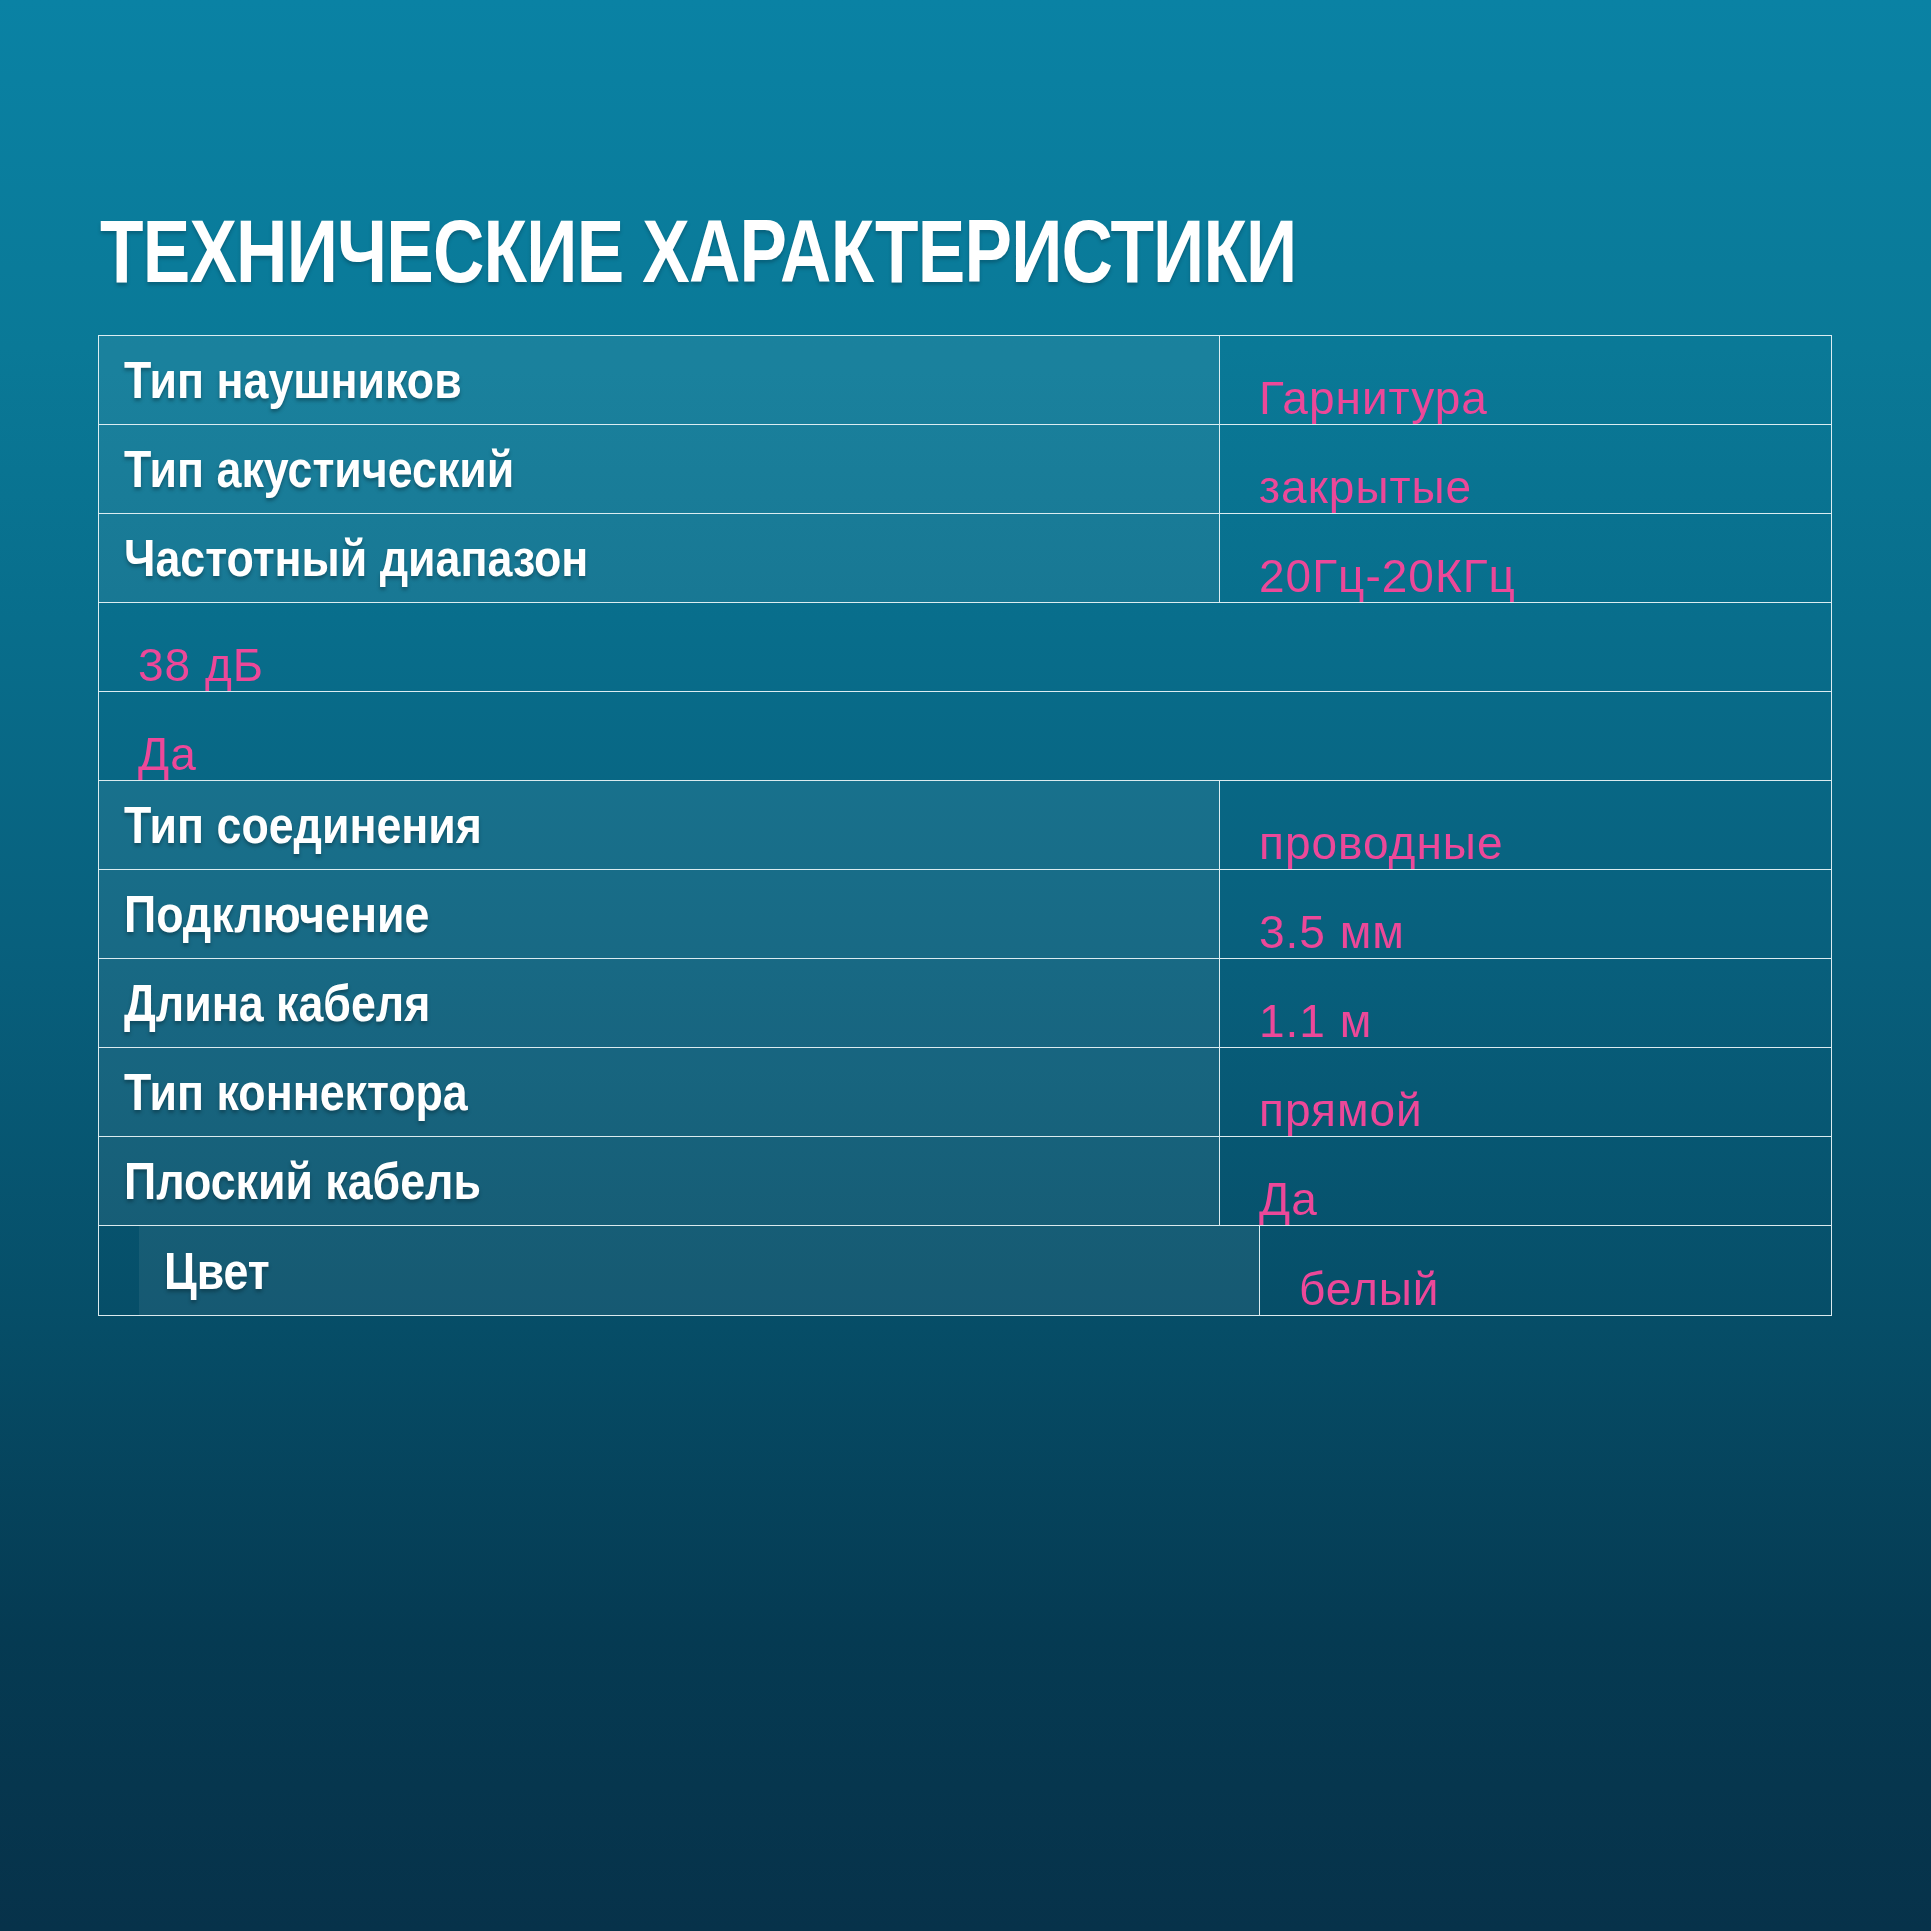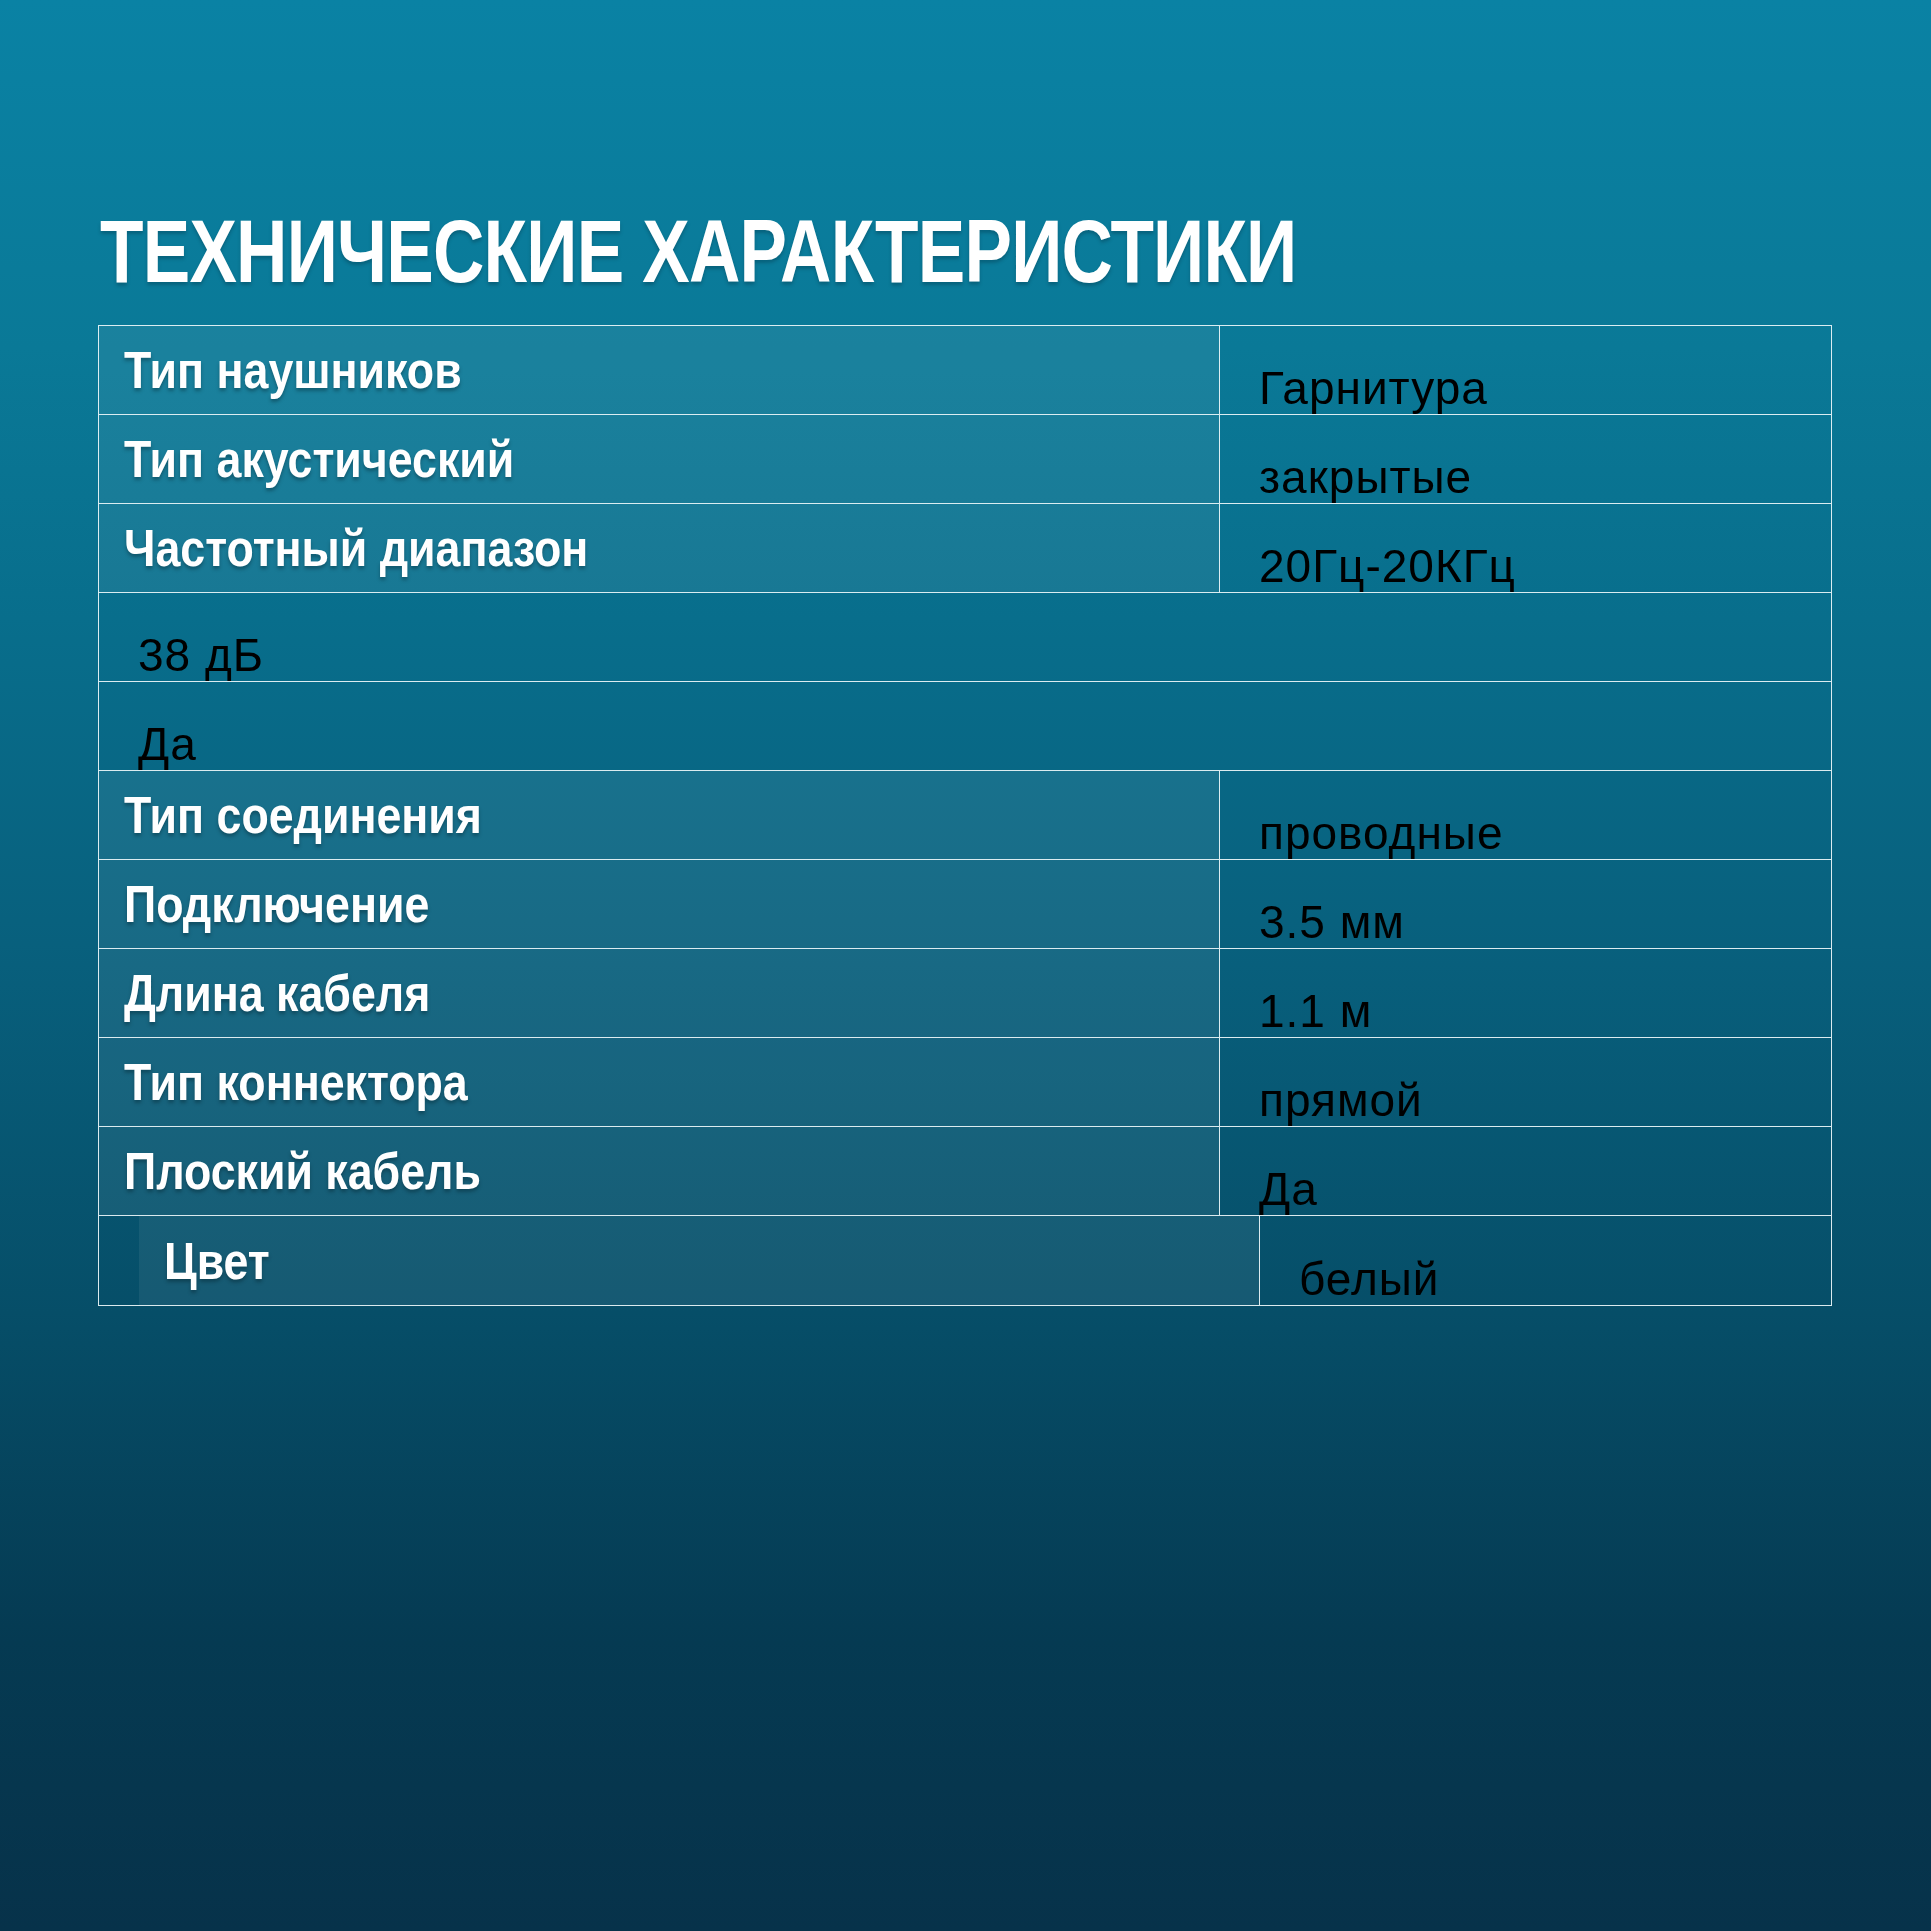--- a/index.html
+++ b/index.html
@@ -31,21 +31,21 @@
     line-height: 1.0;
     white-space: nowrap;
     letter-spacing: -1px;
     transform: scaleX(0.80);
     transform-origin: 0 50%;
     text-shadow: 0 2.9px 3.9px rgba(0, 25, 35, 0.25);
   }
   .spec-table {
     position: absolute;
     left: 98px;
-    top: 325px;
+    top: 335px;
     width: 1734px;
     border: 1.9px solid rgba(238, 247, 250, 0.92);
     box-sizing: border-box;
   }
   .spec-row {
     display: flex;
     height: 89px;
     box-sizing: border-box;
     border-bottom: 1.9px solid rgba(238, 247, 250, 0.92);
   }
@@ -75,21 +75,21 @@
     color: #ffffff;
     font-size: 52px;
     font-weight: bold;
     white-space: nowrap;
     transform: scaleX(0.86);
     transform-origin: 0 50%;
     text-shadow: 0 2.9px 3.9px rgba(0, 25, 35, 0.35);
   }
   .value-text {
     display: inline-block;
-    color: #000000;
+    color: #ec4899;
     font-size: 46px;
     font-weight: normal;
     letter-spacing: 1px;
     white-space: nowrap;
     margin-top: 36px;
   }
 </style>
 </head>
 <body>
 

